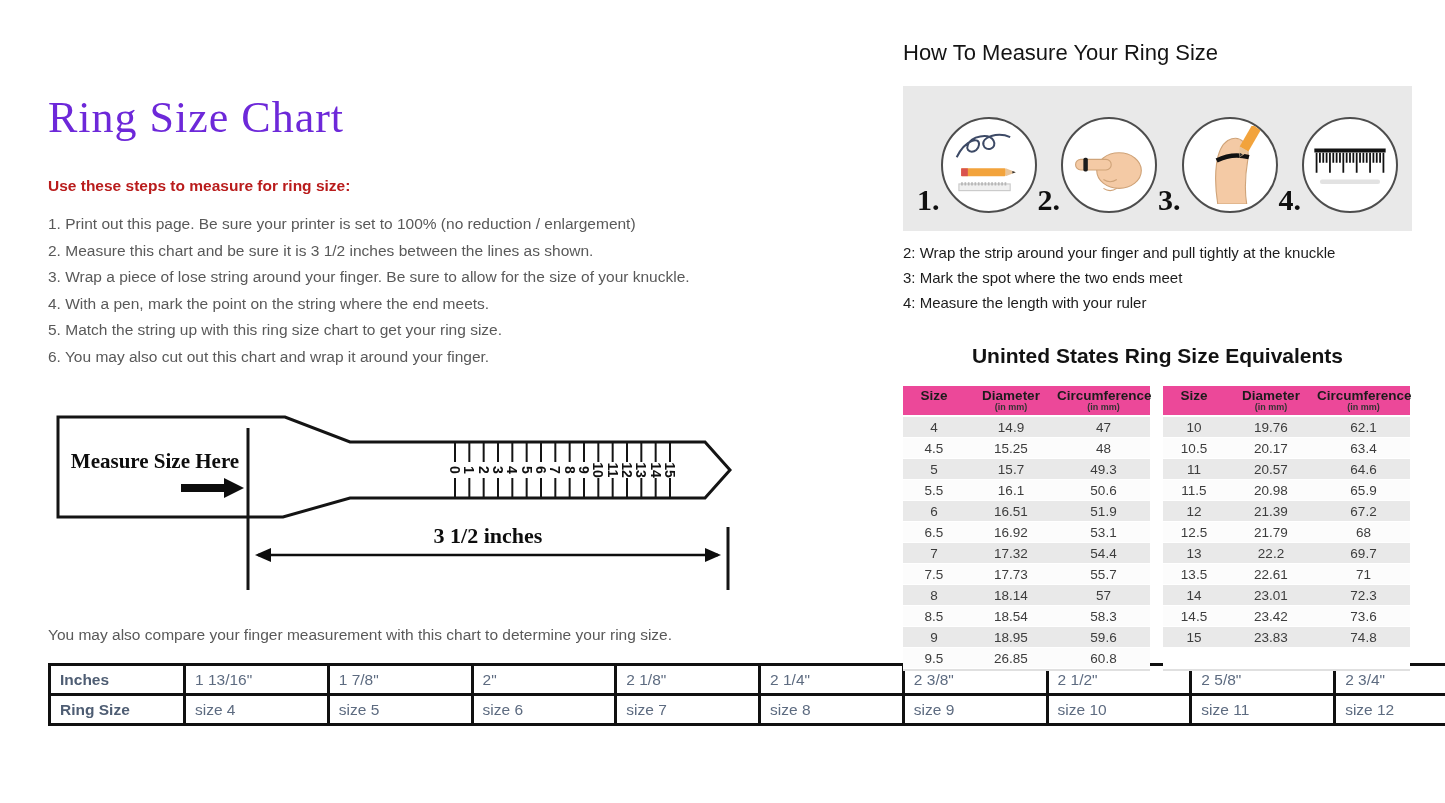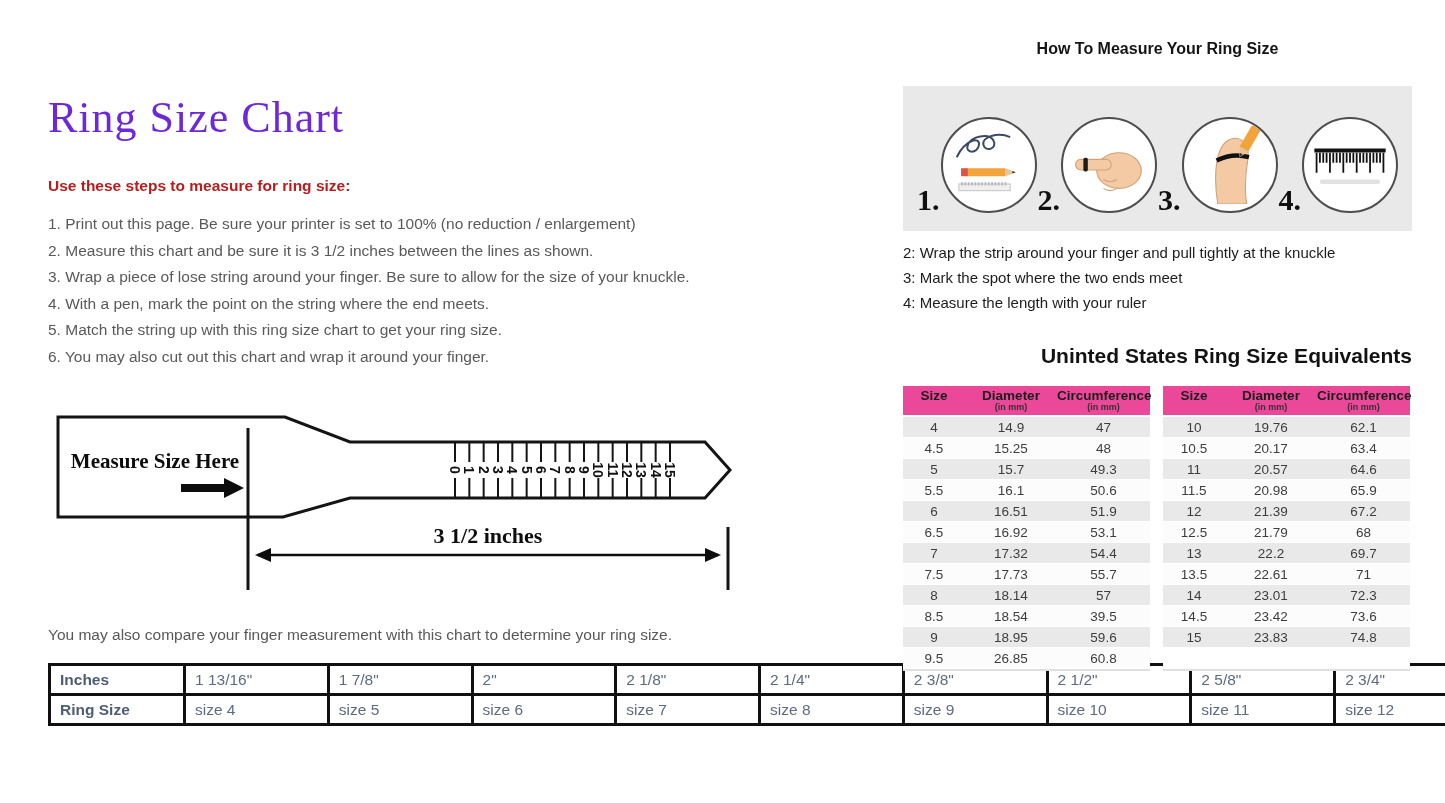--- a/index.html
+++ b/index.html
@@ -27,34 +27,34 @@
 
   
   .bottom-table{left:48px;top:663px;border-collapse:collapse;table-layout:fixed;width:1432px;}
   .bottom-table td{
     border:3px solid #101010;height:27px;padding:0 0 0 9px;font-size:15.5px;
     color:#5d6b80;background:#fff;vertical-align:middle;white-space:nowrap;
   }
   .bottom-table td.rowhead{font-weight:bold;color:#4e5d73;}
 
   
-  .how-title{left:903px;top:40px;width:509px;text-align:center;font-size:16px;font-weight:bold;color:#141414;}
+  .how-title{left:903px;top:40px;width:509px;font-size:22px;font-weight:normal;color:#141414;}
   .illus-box{
     left:903px;top:86px;width:509px;height:145px;background:#e9e9e9;
     display:flex;align-items:flex-end;justify-content:space-between;padding:0 14px;box-sizing:border-box;
   }
   .illus-item{display:flex;align-items:flex-end;}
   .illus-num{font-family:"Liberation Serif",serif;font-weight:bold;font-size:30px;color:#101010;margin:0 1px 14px 0;}
   .illus-circle{
     width:92px;height:92px;border-radius:50%;background:#fff;border:2px solid #4d4d4d;
     display:flex;align-items:center;justify-content:center;margin-bottom:18px;overflow:hidden;
   }
   .right-steps{left:903px;top:240px;}
   .rstep-line{font-size:15px;color:#1c1c1c;line-height:25px;white-space:nowrap;}
-  .equiv-title{left:903px;top:344px;width:509px;text-align:right;font-size:21px;font-weight:bold;color:#121212;}
+  .equiv-title{left:903px;top:344px;width:509px;text-align:center;font-size:21px;font-weight:bold;color:#121212;}
 
   .us-tables{left:903px;top:386px;display:flex;gap:13px;}
   .us-wrap{background:#fff;border-bottom:2px solid #e0e0e0;width:247px;}
   .us-table{border-collapse:separate;border-spacing:0;width:247px;table-layout:fixed;}
   .us-table th{
     background:#ec4899;padding:3px 0 2px;border-bottom:2px solid #fff;
     font-size:13.5px;color:#1c1c1c;font-weight:bold;line-height:1.05;text-align:center;
   }
   .us-table th .sub{display:block;font-size:9px;font-weight:bold;color:#333;min-height:10px;}
   .us-table td{
@@ -329,21 +329,21 @@
               <td>55.7</td>
             </tr>
             <tr>
               <td>8</td>
               <td>18.14</td>
               <td>57</td>
             </tr>
             <tr>
               <td>8.5</td>
               <td>18.54</td>
-              <td>39.5</td>
+              <td>58.3</td>
             </tr>
             <tr>
               <td>9</td>
               <td>18.95</td>
               <td>59.6</td>
             </tr>
             <tr>
               <td>9.5</td>
               <td>26.85</td>
               <td>60.8</td>

